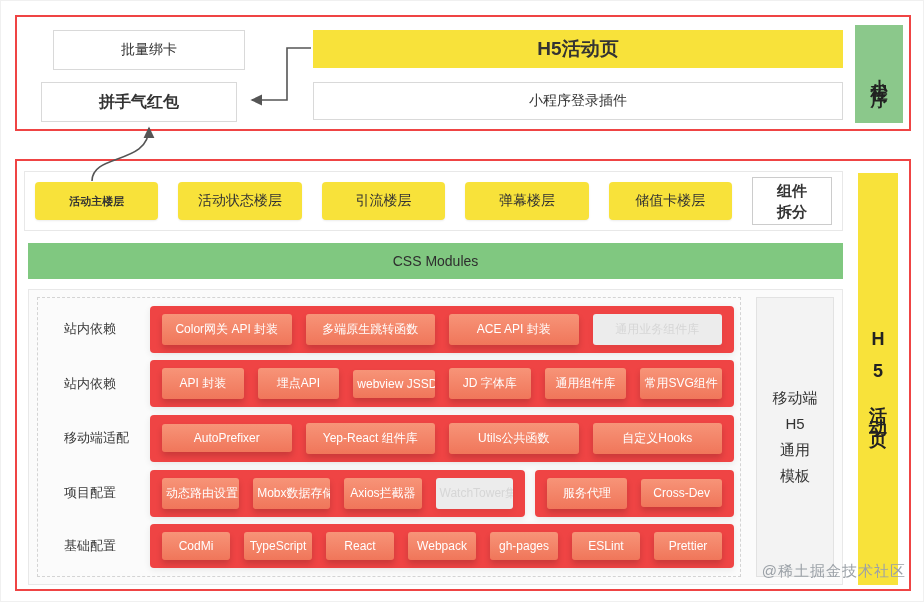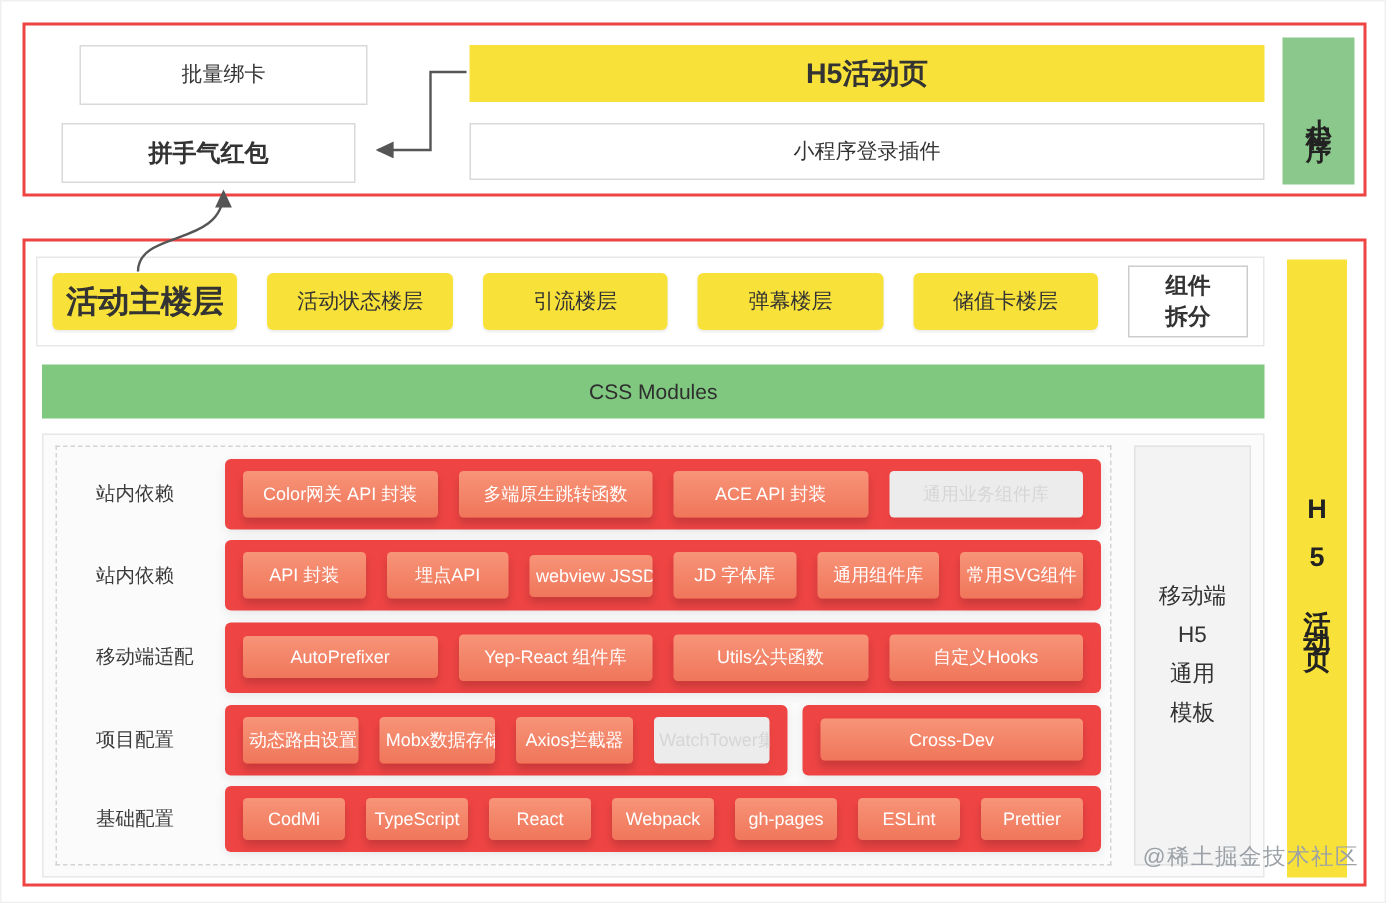--- a/index.html
+++ b/index.html
@@ -20,21 +20,21 @@
   .login{left:296px;top:65px;width:530px;height:38px;}
 
   
   .vlabel{position:absolute;display:flex;align-items:center;justify-content:center;writing-mode:vertical-lr;text-orientation:upright;font-weight:700;color:#222;box-sizing:border-box;}
   .green-v{left:838px;top:8px;width:48px;height:98px;background:#8bc88b;font-size:17px;letter-spacing:6px;}
   .yellow-v{left:841px;top:12px;width:40px;height:412px;background:#f8e23a;font-size:18px;letter-spacing:12px;}
 
   
   .floors-wrap{position:absolute;left:7px;top:10px;width:819px;height:60px;border:1px solid #e8e8e8;background:#fff;display:flex;align-items:center;gap:20px;padding:0 10px;box-sizing:border-box;}
   .floor{flex:1;height:38px;background:#f8e23a;border-radius:4px;display:flex;align-items:center;justify-content:center;font-size:14px;box-shadow:0 1px 2px rgba(0,0,0,.08);}
-  .floor-bold{font-weight:700;font-size:21px;text-align:center;}
+  .floor-bold{font-weight:700;font-size:11px;text-align:center;}
   .note-box{width:78px;height:46px;border:1px solid #ccc;background:#fff;display:flex;align-items:center;justify-content:center;text-align:center;font-size:15px;font-weight:600;line-height:1.4;white-space:pre-line;flex:none;}
 
   
   .css-bar{position:absolute;left:11px;top:82px;width:815px;height:36px;background:#80c880;display:flex;align-items:center;justify-content:center;font-size:14px;color:#2e2e2e;}
 
   
   .main-area{position:absolute;left:11px;top:128px;width:815px;height:296px;border:1px solid #e8e8e8;background:#fbfbfb;box-sizing:border-box;}
   .dashed{position:absolute;left:8px;top:7px;width:704px;height:280px;border:1px dashed #d4d4d4;box-sizing:border-box;display:flex;flex-direction:column;justify-content:space-around;padding:4px 6px 4px 2px;}
   .dep-row{display:flex;align-items:center;}
   .row-label{width:86px;padding-left:24px;font-size:13px;color:#3a3a3a;flex:none;white-space:nowrap;}
@@ -118,20 +118,21 @@
           <div class="dep-row">
             <div class="row-label">项目配置</div>
             <div class="cards">
               <div class="card" style="flex-grow: 4; flex-basis: 0px;">
                 <div class="chip">动态路由设置</div>
                 <div class="chip">Mobx数据存储</div>
                 <div class="chip">Axios拦截器</div>
                 <div class="chip chip-faded">WatchTower集成</div>
               </div>
               <div class="card" style="flex-grow: 2; flex-basis: 0px;">
+                <div class="chip">服务代理</div>
                 <div class="chip">Cross-Dev</div>
               </div>
             </div>
           </div>
           <div class="dep-row">
             <div class="row-label">基础配置</div>
             <div class="cards">
               <div class="card" style="flex-grow: 7; flex-basis: 0px;">
                 <div class="chip">CodMi</div>
                 <div class="chip">TypeScript</div>

